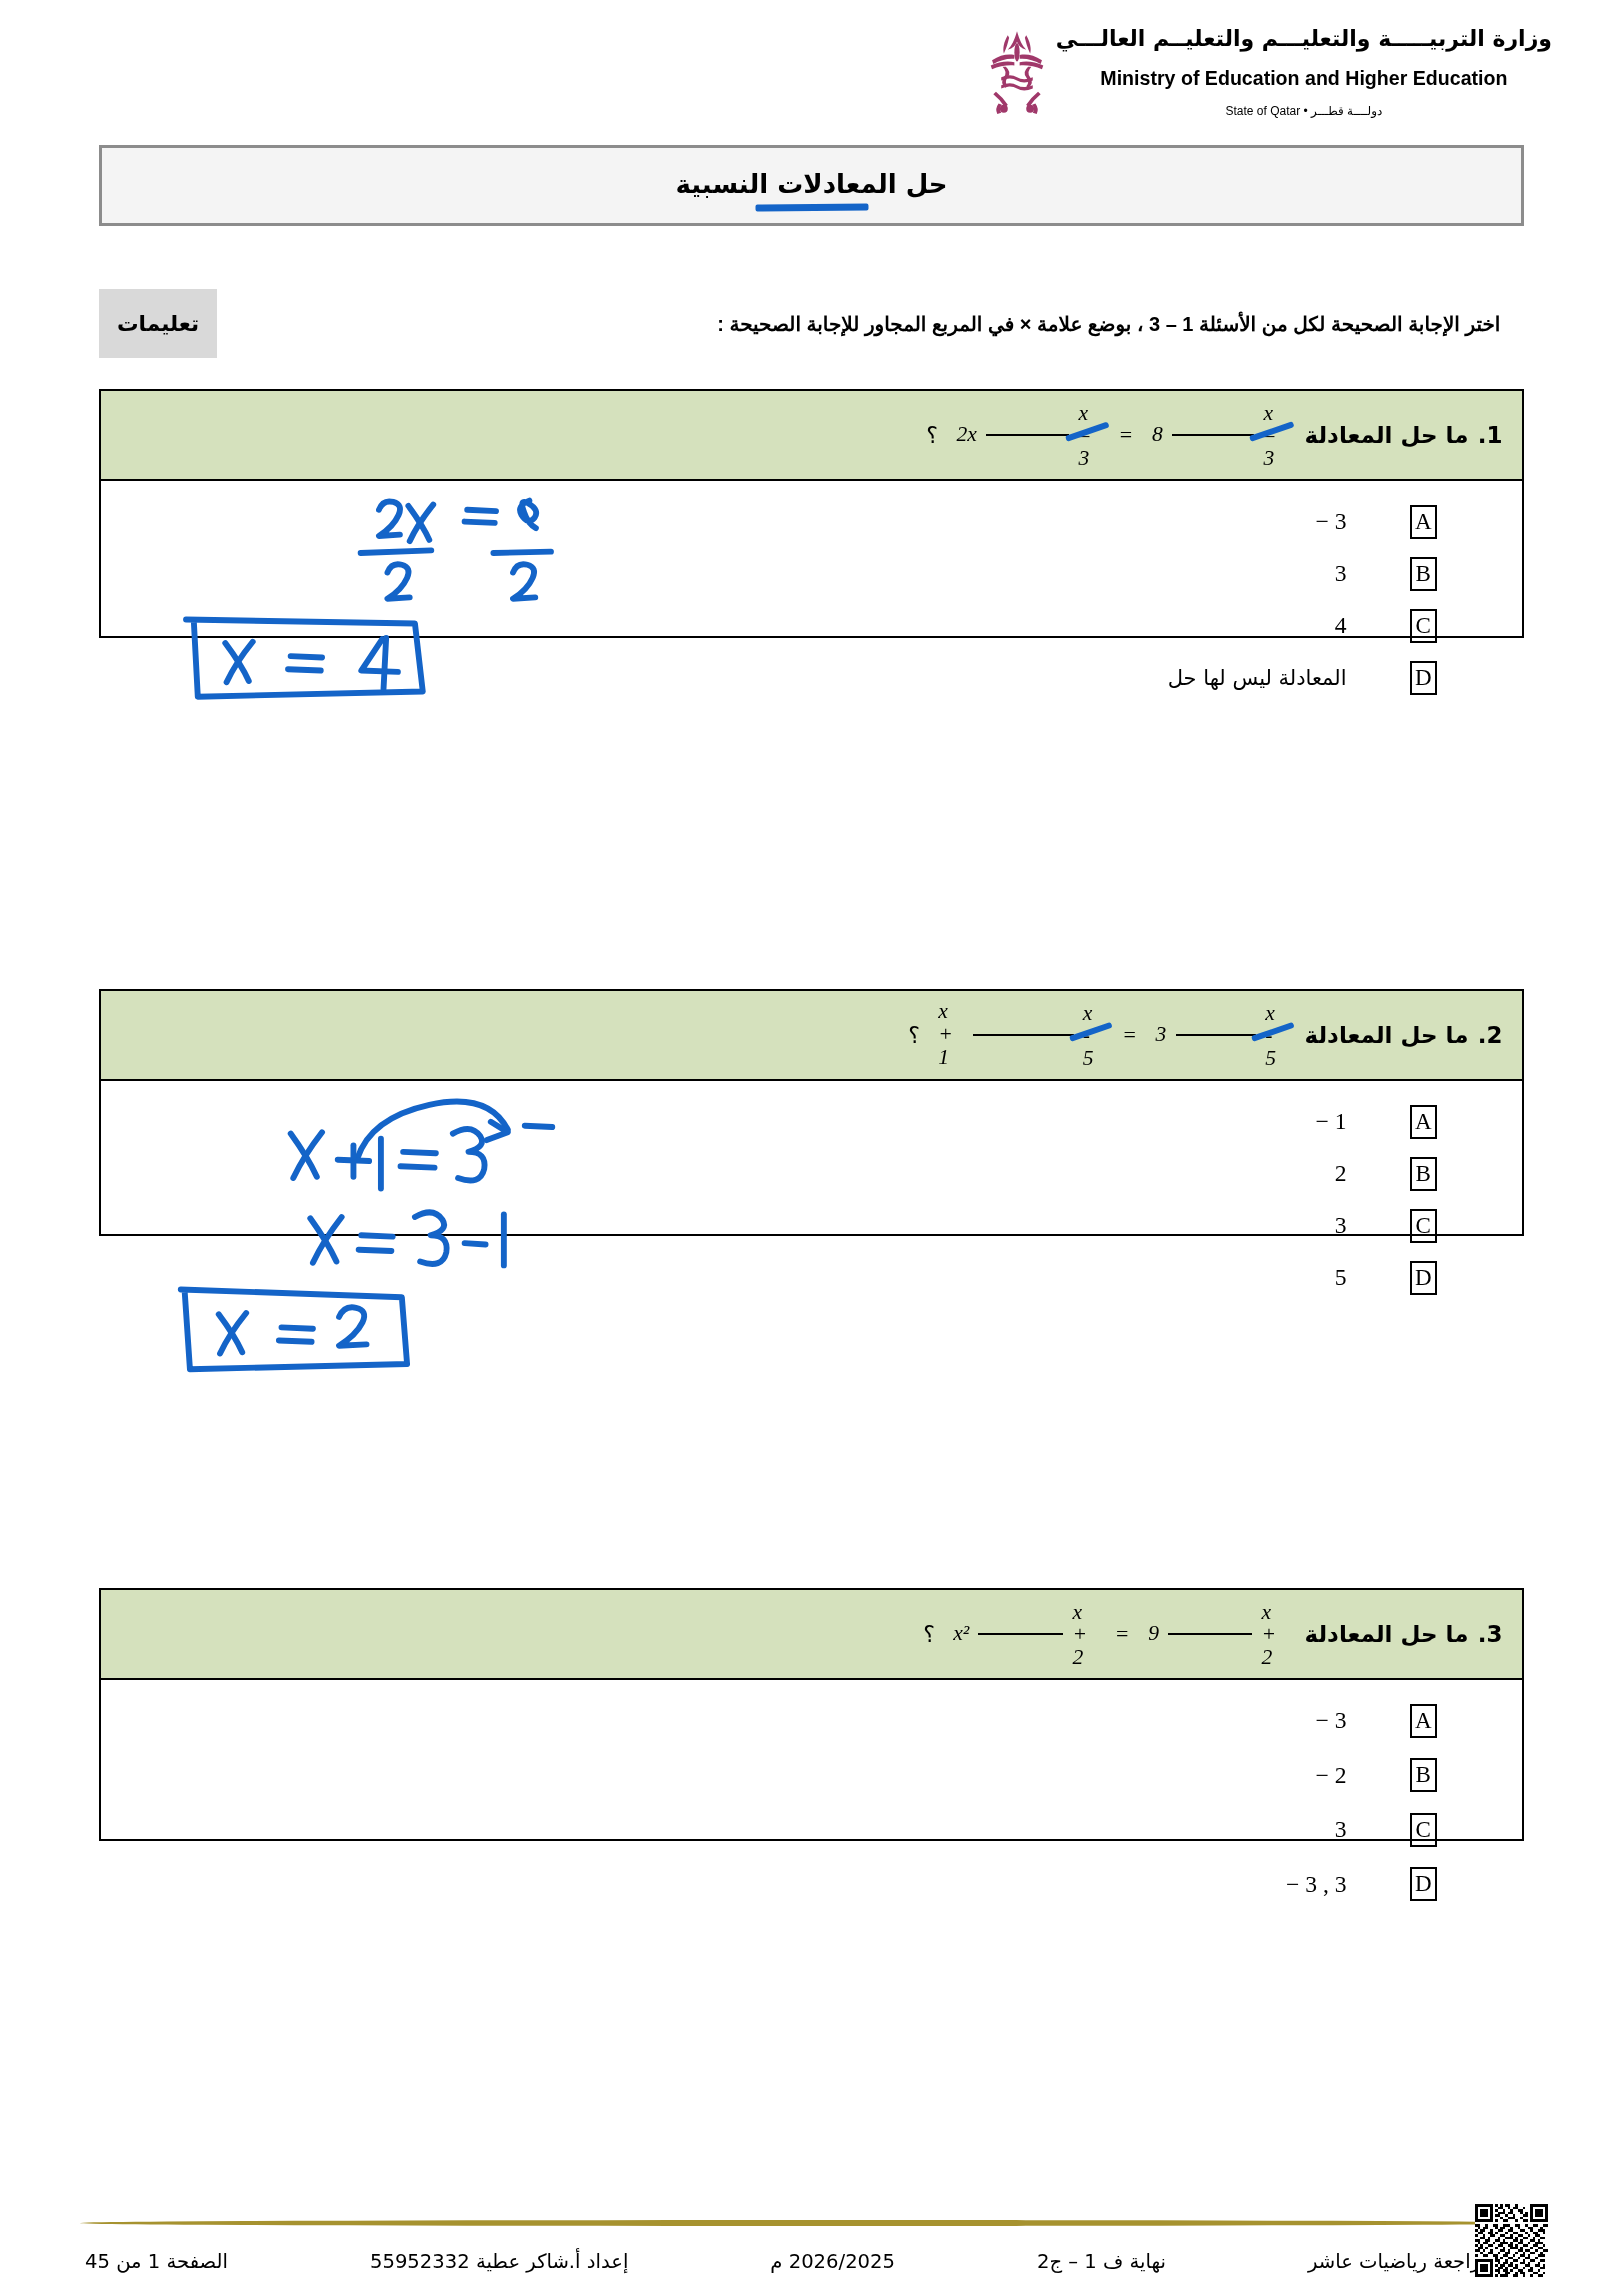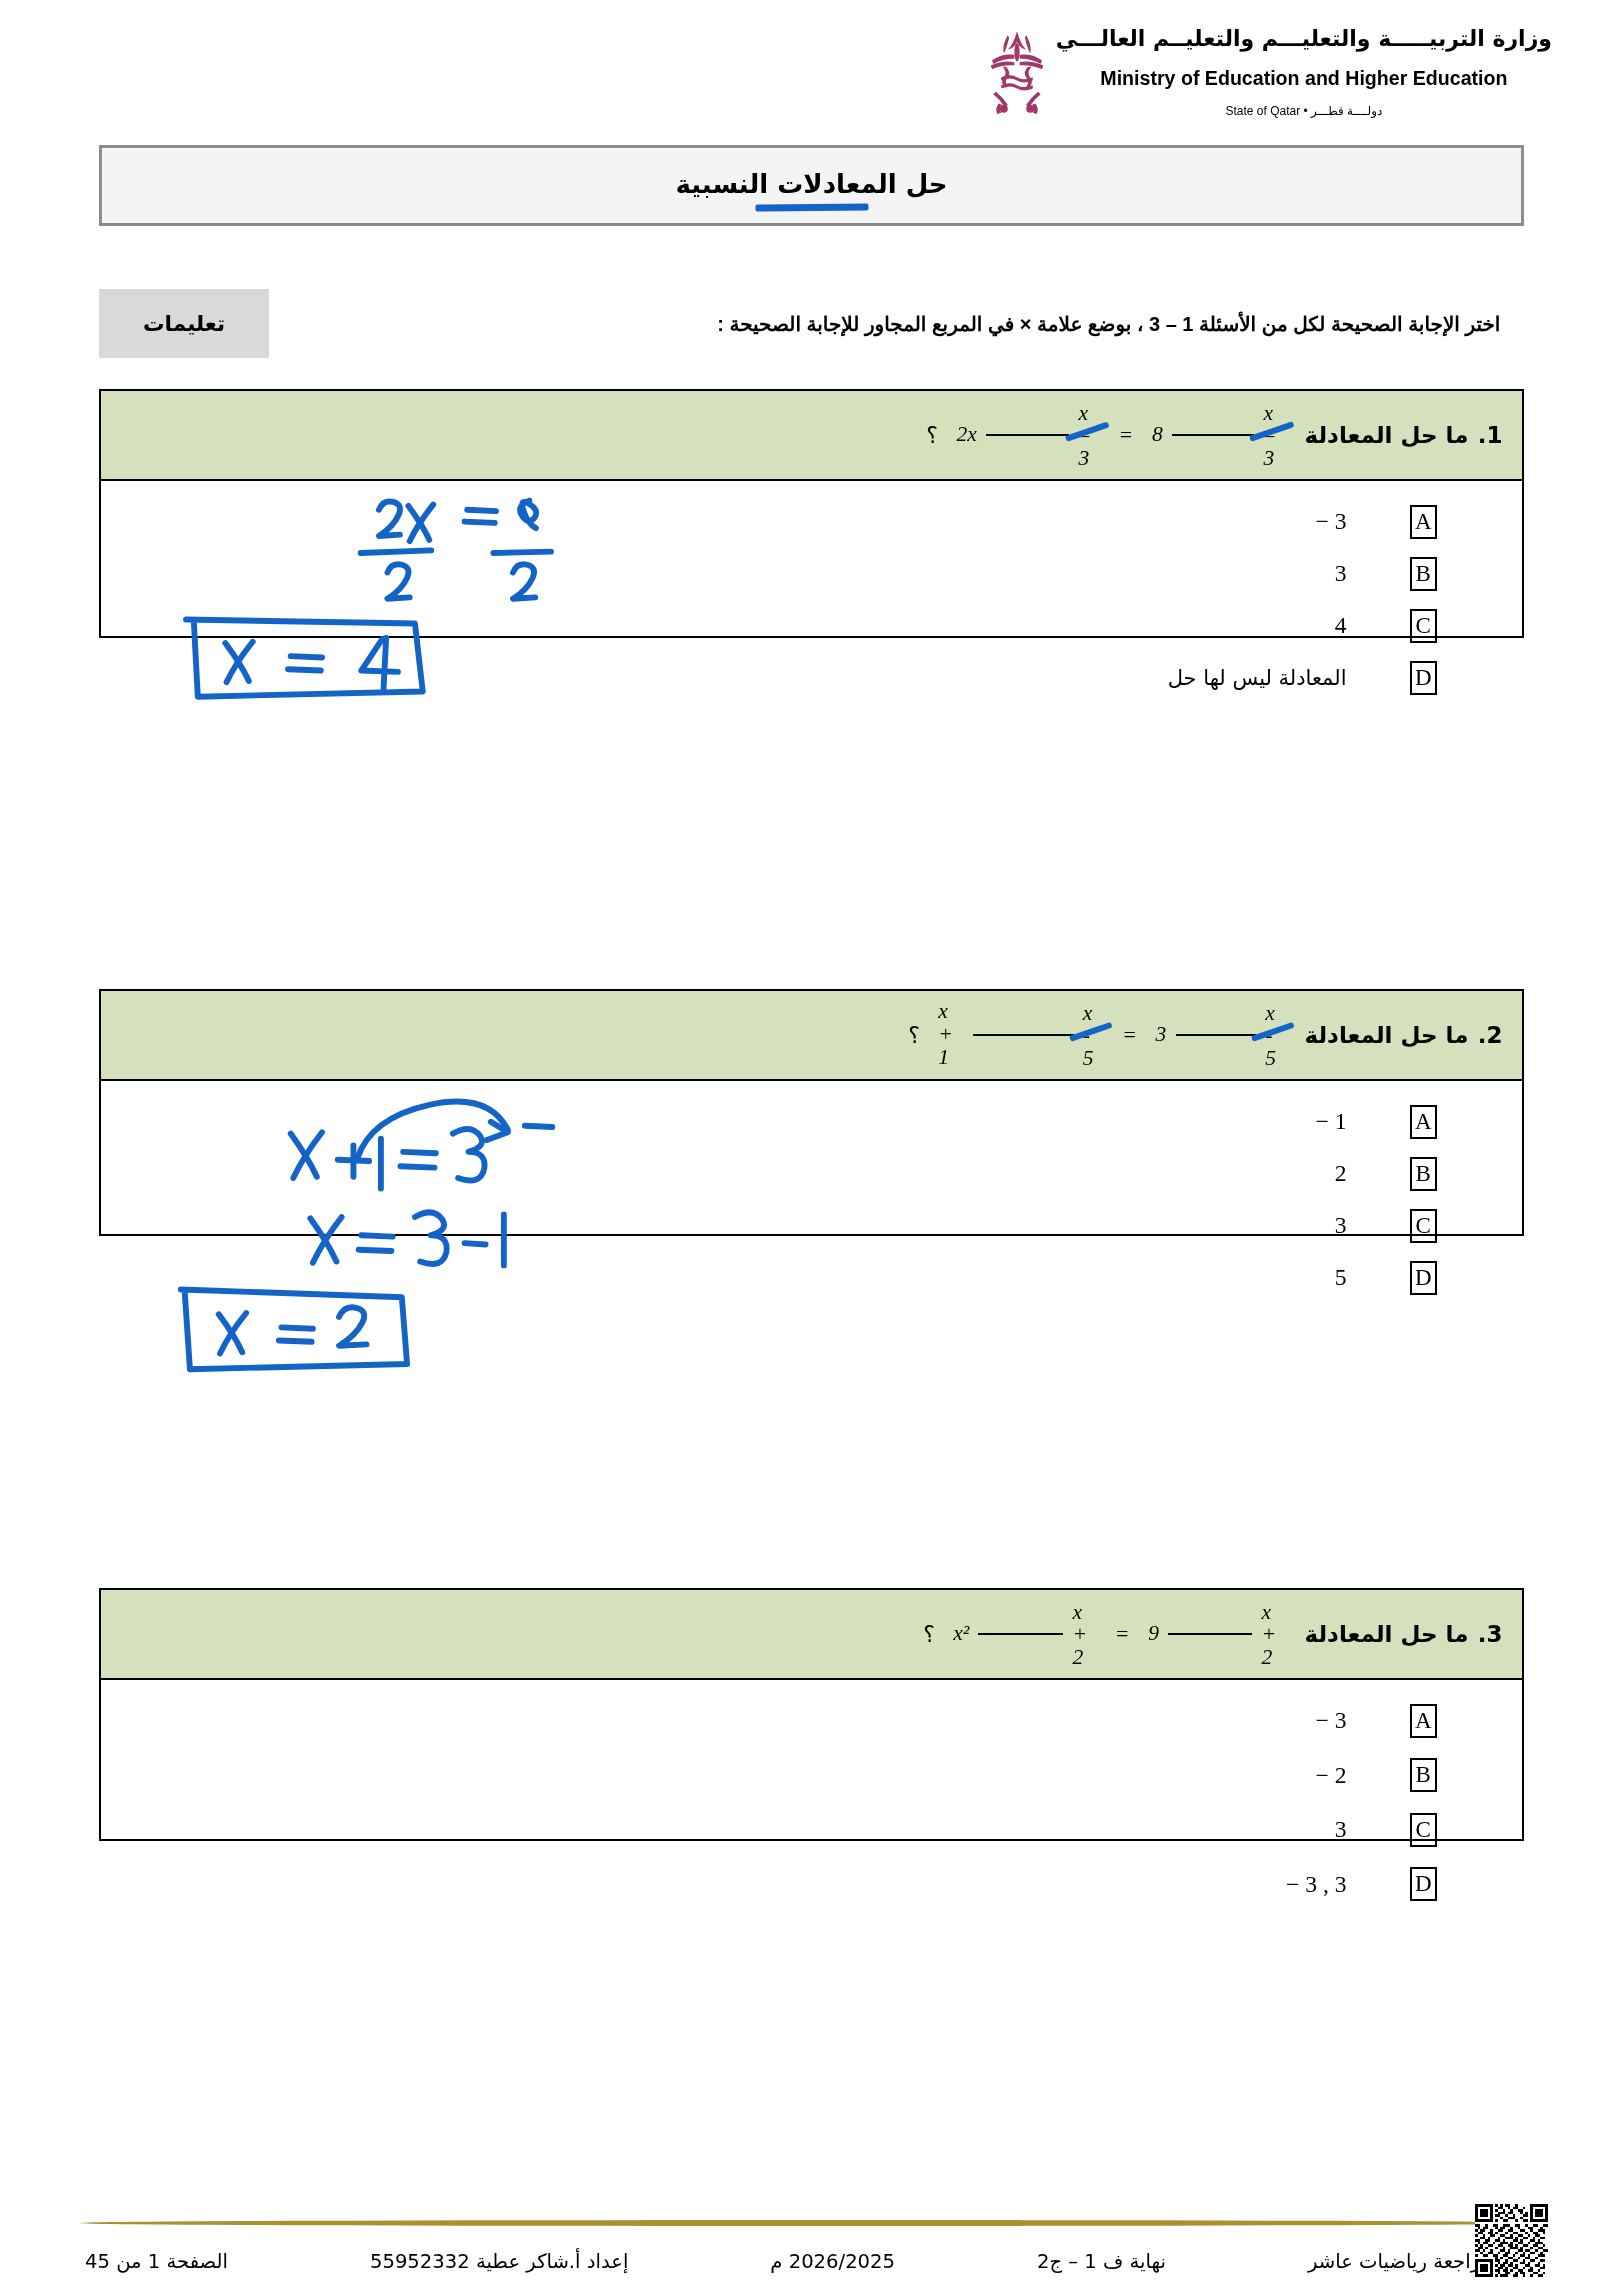--- a/index.html
+++ b/index.html
@@ -103,21 +103,21 @@
     top: 289px;
     left: 99px;
     width: 1425px;
     height: 69px;
     display: flex;
     flex-direction: row;
     align-items: stretch;
   }
   .instructions-label {
     background: #d9d9d9;
-    width: 170px;
+    width: 118px;
     display: flex;
     align-items: center;
     justify-content: center;
     font-family: "DejaVu Sans", sans-serif;
     font-size: 21.6px;
     font-weight: bold;
     flex: none;
   }
   .instructions-text {
     flex: 1;

